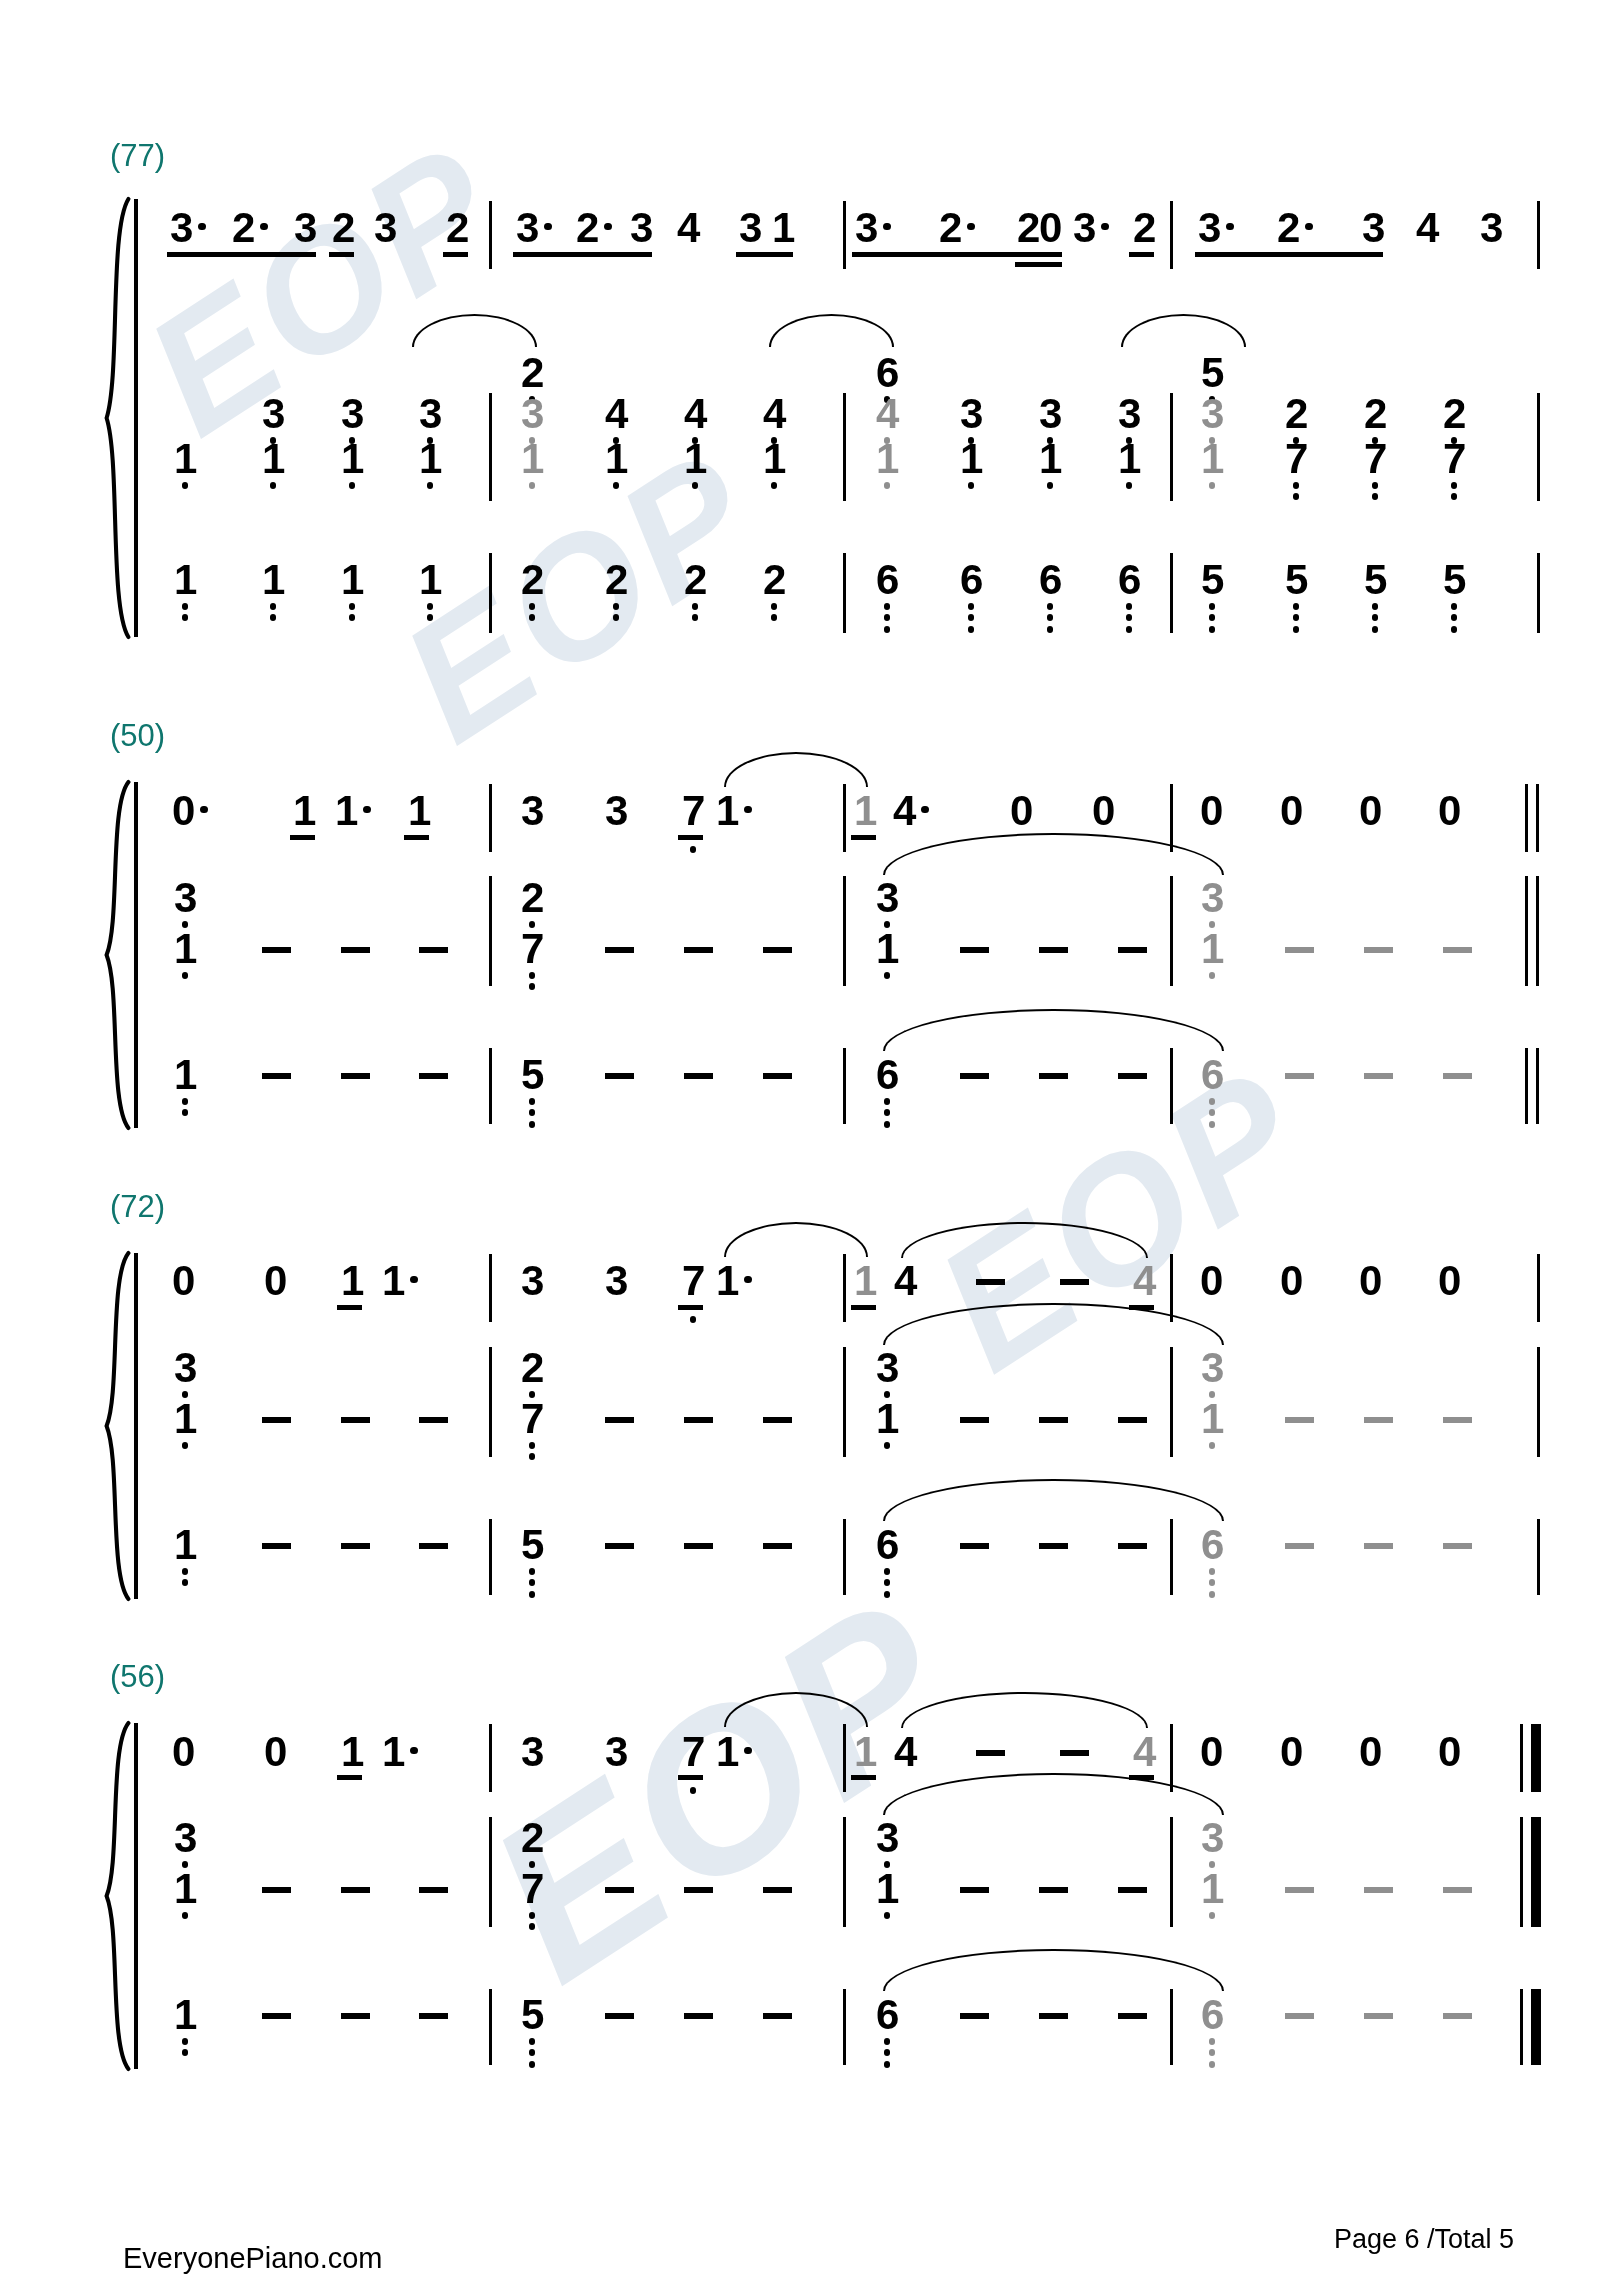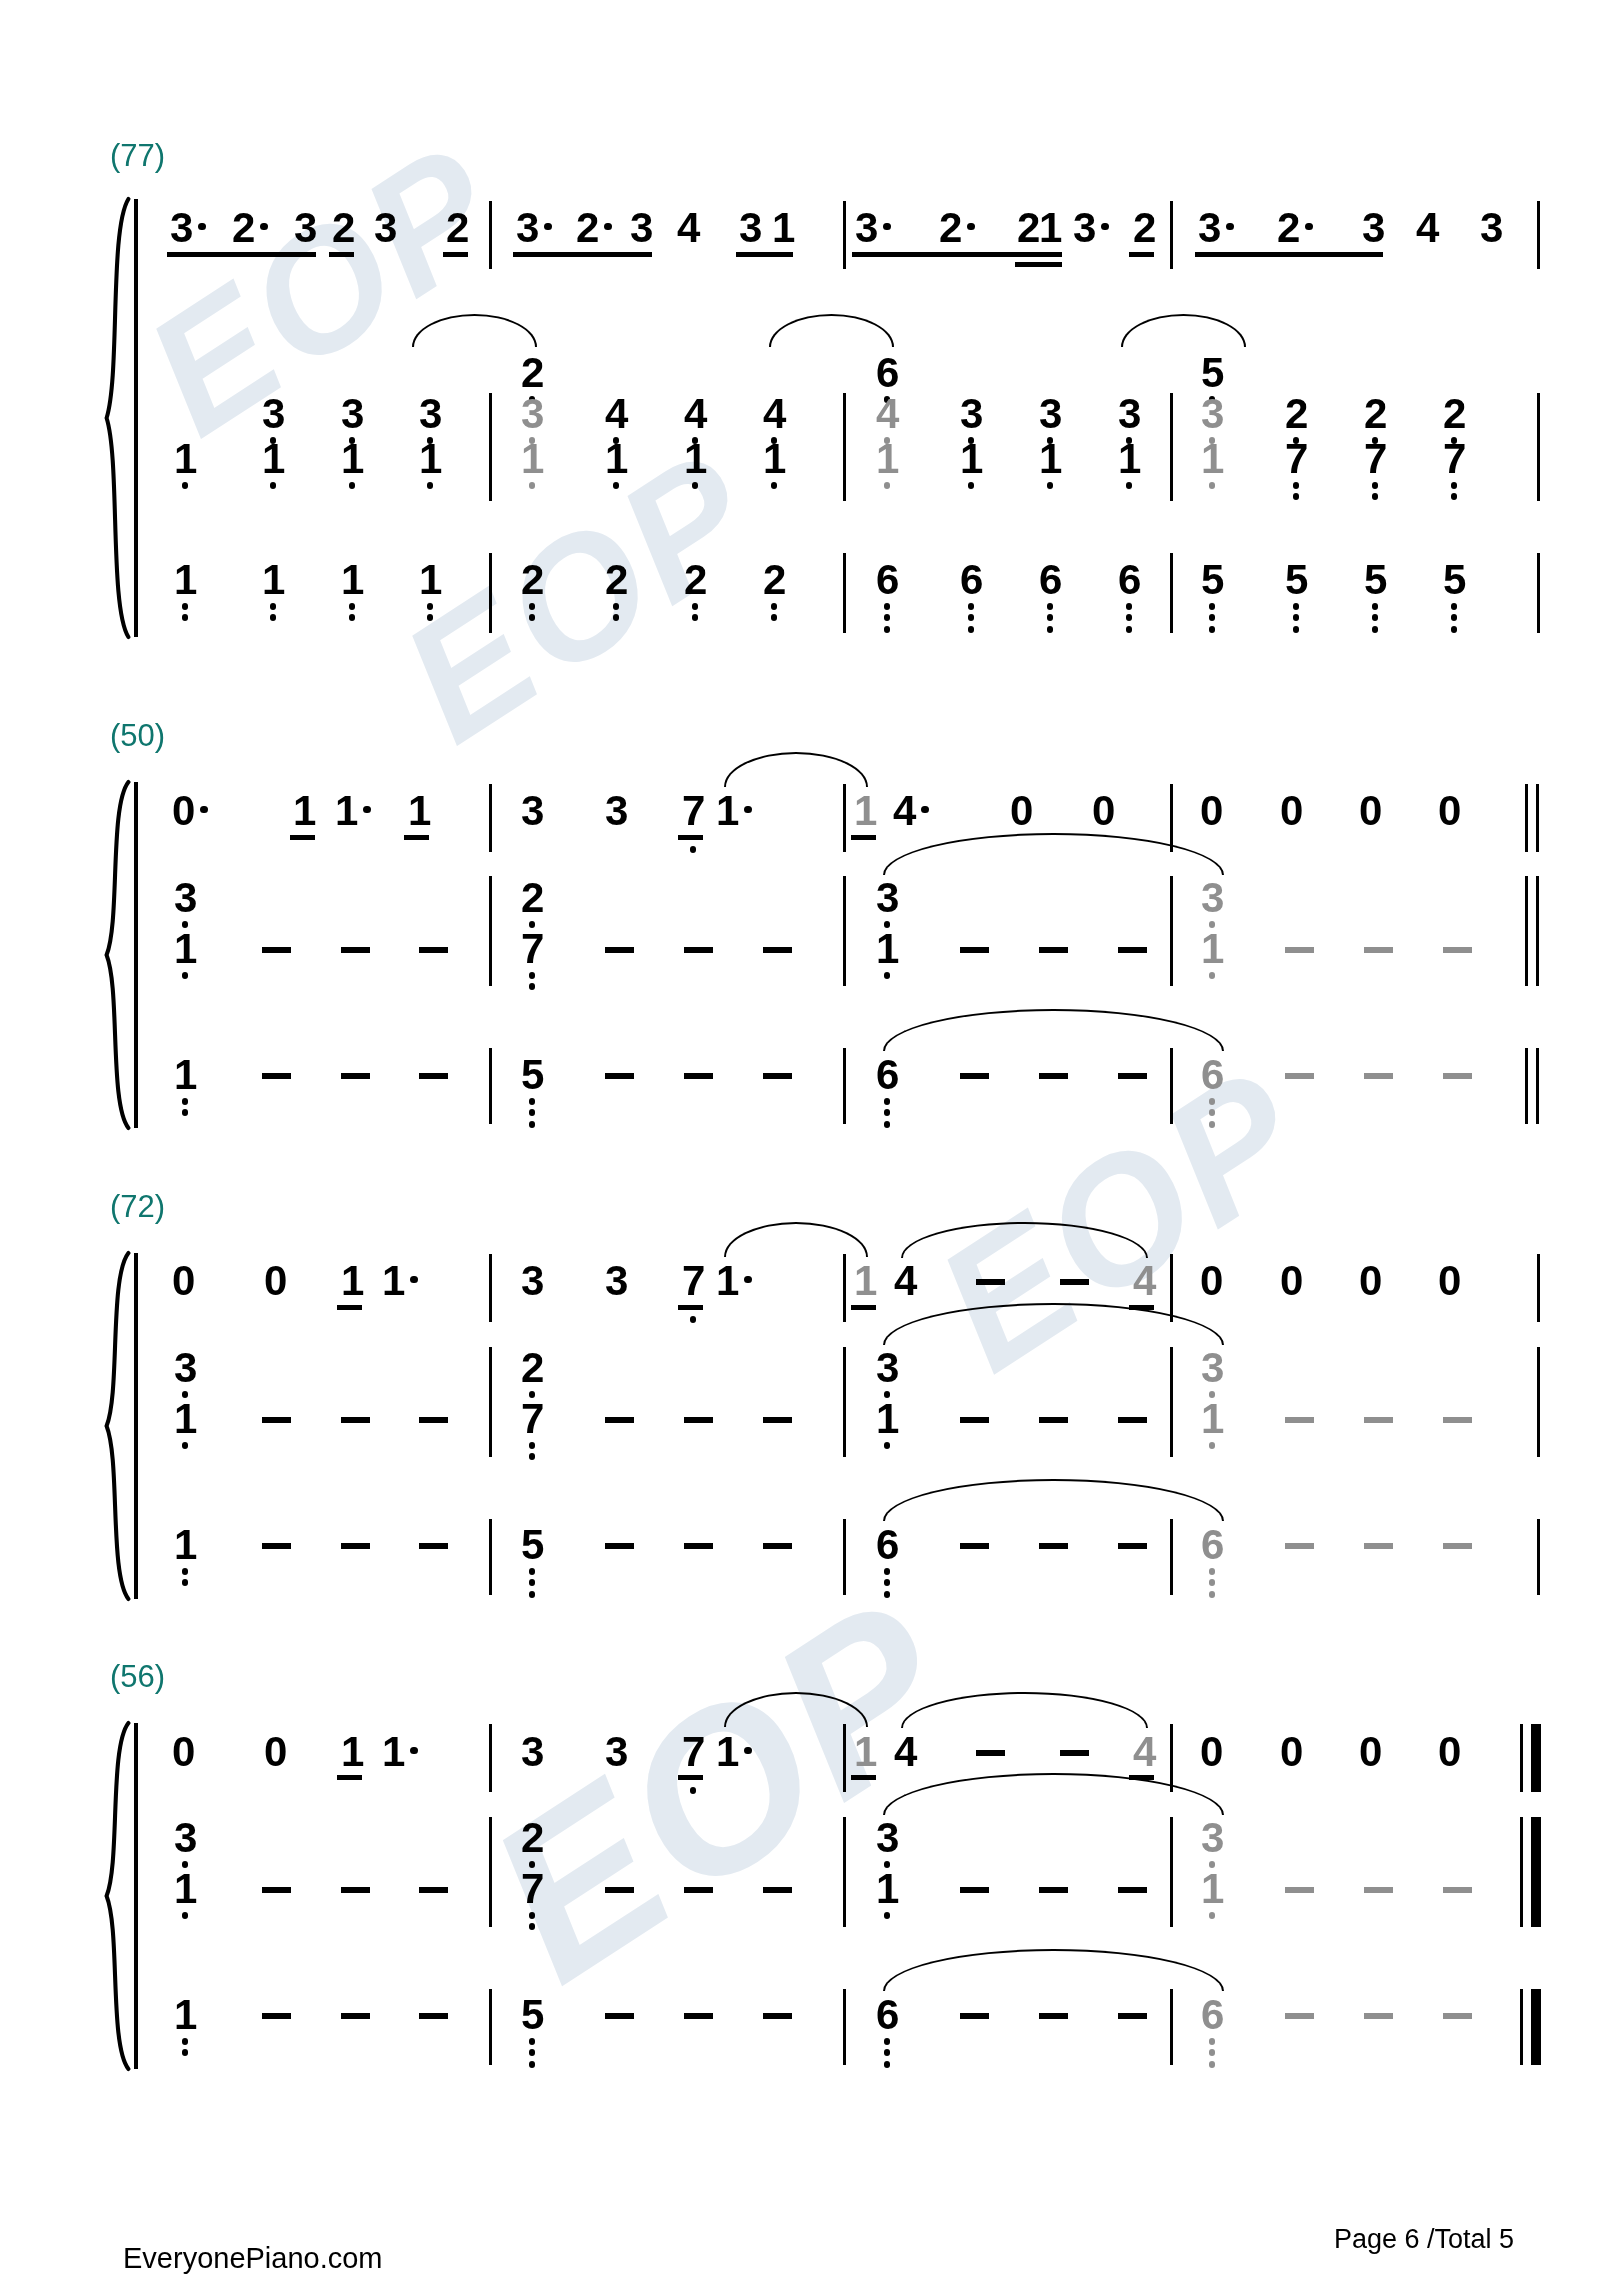--- a/index.html
+++ b/index.html
@@ -67,21 +67,21 @@
     <div class="note" style="left: 374px; top: 211px;">3</div>
     <div class="note" style="left: 446px; top: 211px;">2</div>
     <div class="note" style="left: 516px; top: 211px;">3<span class="aug"></span></div>
     <div class="note" style="left: 576px; top: 211px;">2<span class="aug"></span></div>
     <div class="note" style="left: 630px; top: 211px;">3</div>
     <div class="note" style="left: 677px; top: 211px;">4</div>
     <div class="note" style="left: 739px; top: 211px;">3</div>
     <div class="note" style="left: 772px; top: 211px;">1</div>
     <div class="note" style="left: 855px; top: 211px;">3<span class="aug"></span></div>
     <div class="note" style="left: 939px; top: 211px;">2<span class="aug"></span></div>
-    <div class="note" style="left: 1017px; top: 211px;">21</div>
+    <div class="note" style="left: 1017px; top: 211px;">20</div>
     <div class="note" style="left: 1073px; top: 211px;">3<span class="aug"></span></div>
     <div class="note" style="left: 1133px; top: 211px;">2</div>
     <div class="note" style="left: 1198px; top: 211px;">3<span class="aug"></span></div>
     <div class="note" style="left: 1277px; top: 211px;">2<span class="aug"></span></div>
     <div class="note" style="left: 1362px; top: 211px;">3</div>
     <div class="note" style="left: 1416px; top: 211px;">4</div>
     <div class="note" style="left: 1480px; top: 211px;">3</div>
     <div class="note" style="left: 174px; top: 442px;">1<span class="od" style="top: 40px;"></span></div>
     <div class="note" style="left: 262px; top: 397px;">3<span class="od" style="top: 40px;"></span></div>
     <div class="note" style="left: 262px; top: 442px;">1<span class="od" style="top: 40px;"></span></div>

